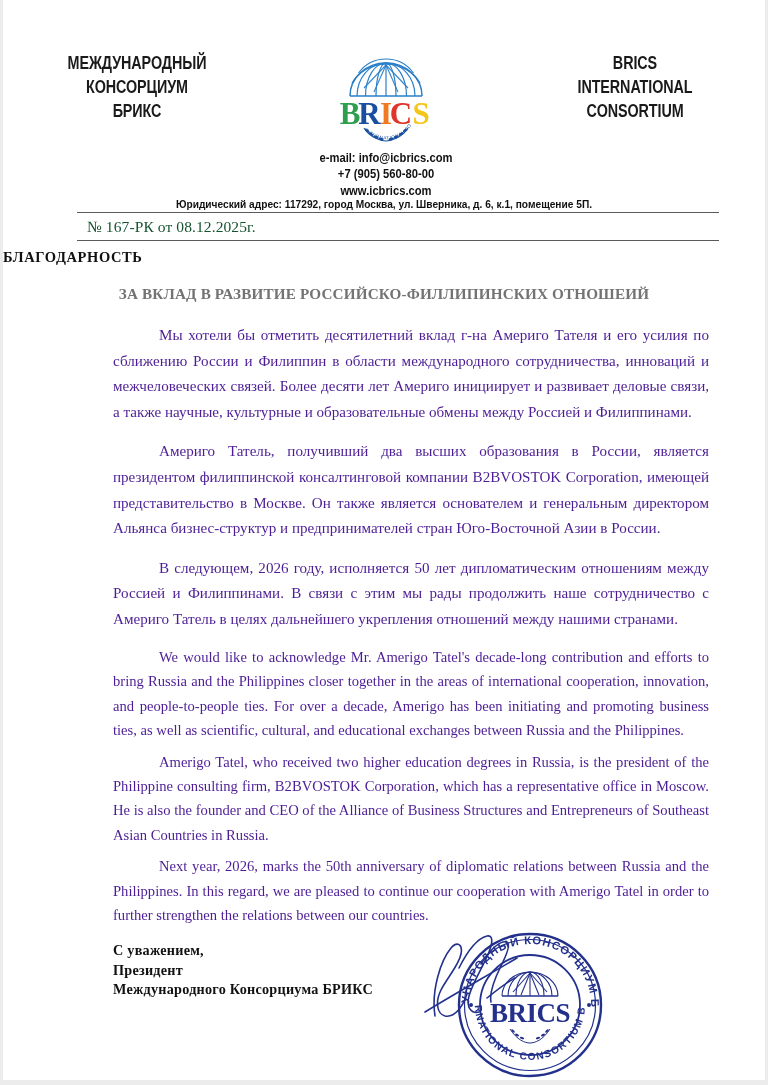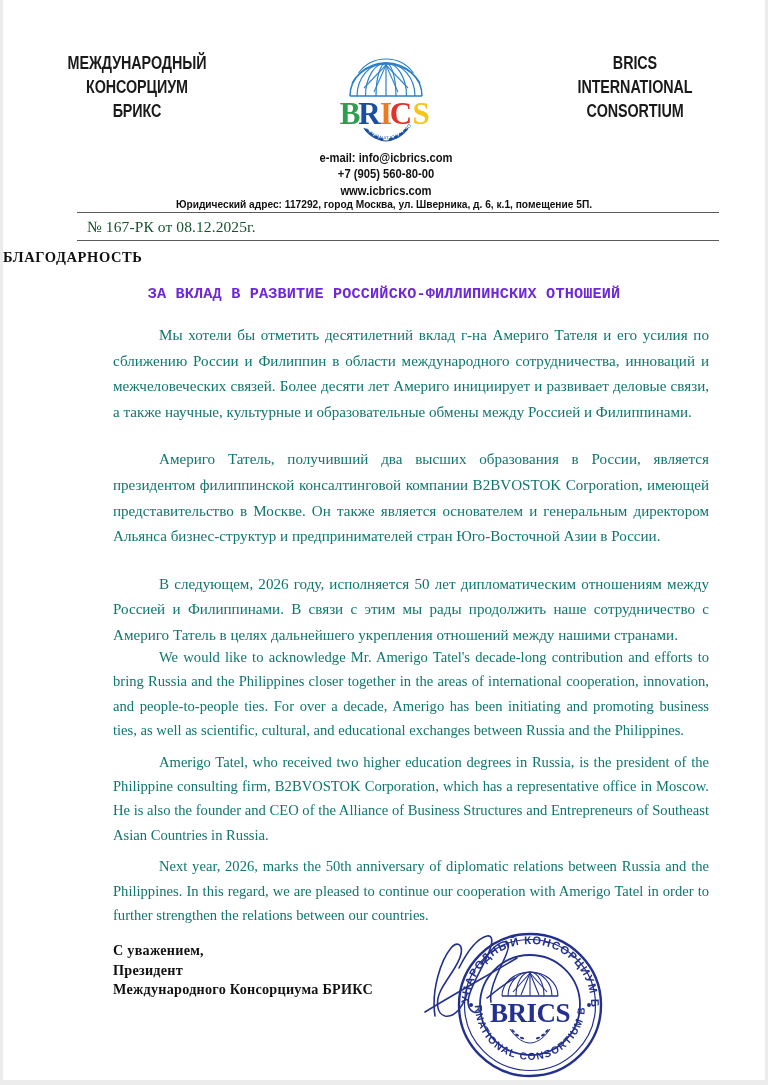--- a/index.html
+++ b/index.html
@@ -128,47 +128,47 @@
     font-size: 14.5px;
     letter-spacing: 0.6px;
     color: #111;
   }
   .subtitle {
     position: absolute;
     left: 0;
     top: 285px;
     width: 762px;
     text-align: center;
-    font-family: Liberation Mono, monospace;
+    font-family: Liberation Serif, serif;
     font-weight: bold;
     font-size: 15.2px;
     letter-spacing: 0.15px;
-    color: #6d28d9;
+    color: #737373;
   }
 
   
   .body-block {
     position: absolute;
     left: 110px;
     width: 596px;
     font-family: "Liberation Serif", serif;
     font-size: 15.1px;
     line-height: 25.6px;
-    color: #0f766e;
+    color: #4c1d95;
     text-align: justify;
     text-justify: inter-word;
   }
   .body-ru { top: 323px; }
   .body-en { top: 645px; font-size: 14.6px; line-height: 24.4px; }
 
   .body-block p {
     margin: 0 0 0 0;
     text-indent: 46px;
   }
-  .body-block p + p { margin-top: 22px; }
+  .body-block p + p { margin-top: 14px; }
   .body-en p + p { margin-top: 7px; }
 
   
   .signature {
     position: absolute;
     left: 110px;
     top: 941px;
     font-family: "Liberation Serif", serif;
     font-weight: bold;
     font-size: 14.2px;

